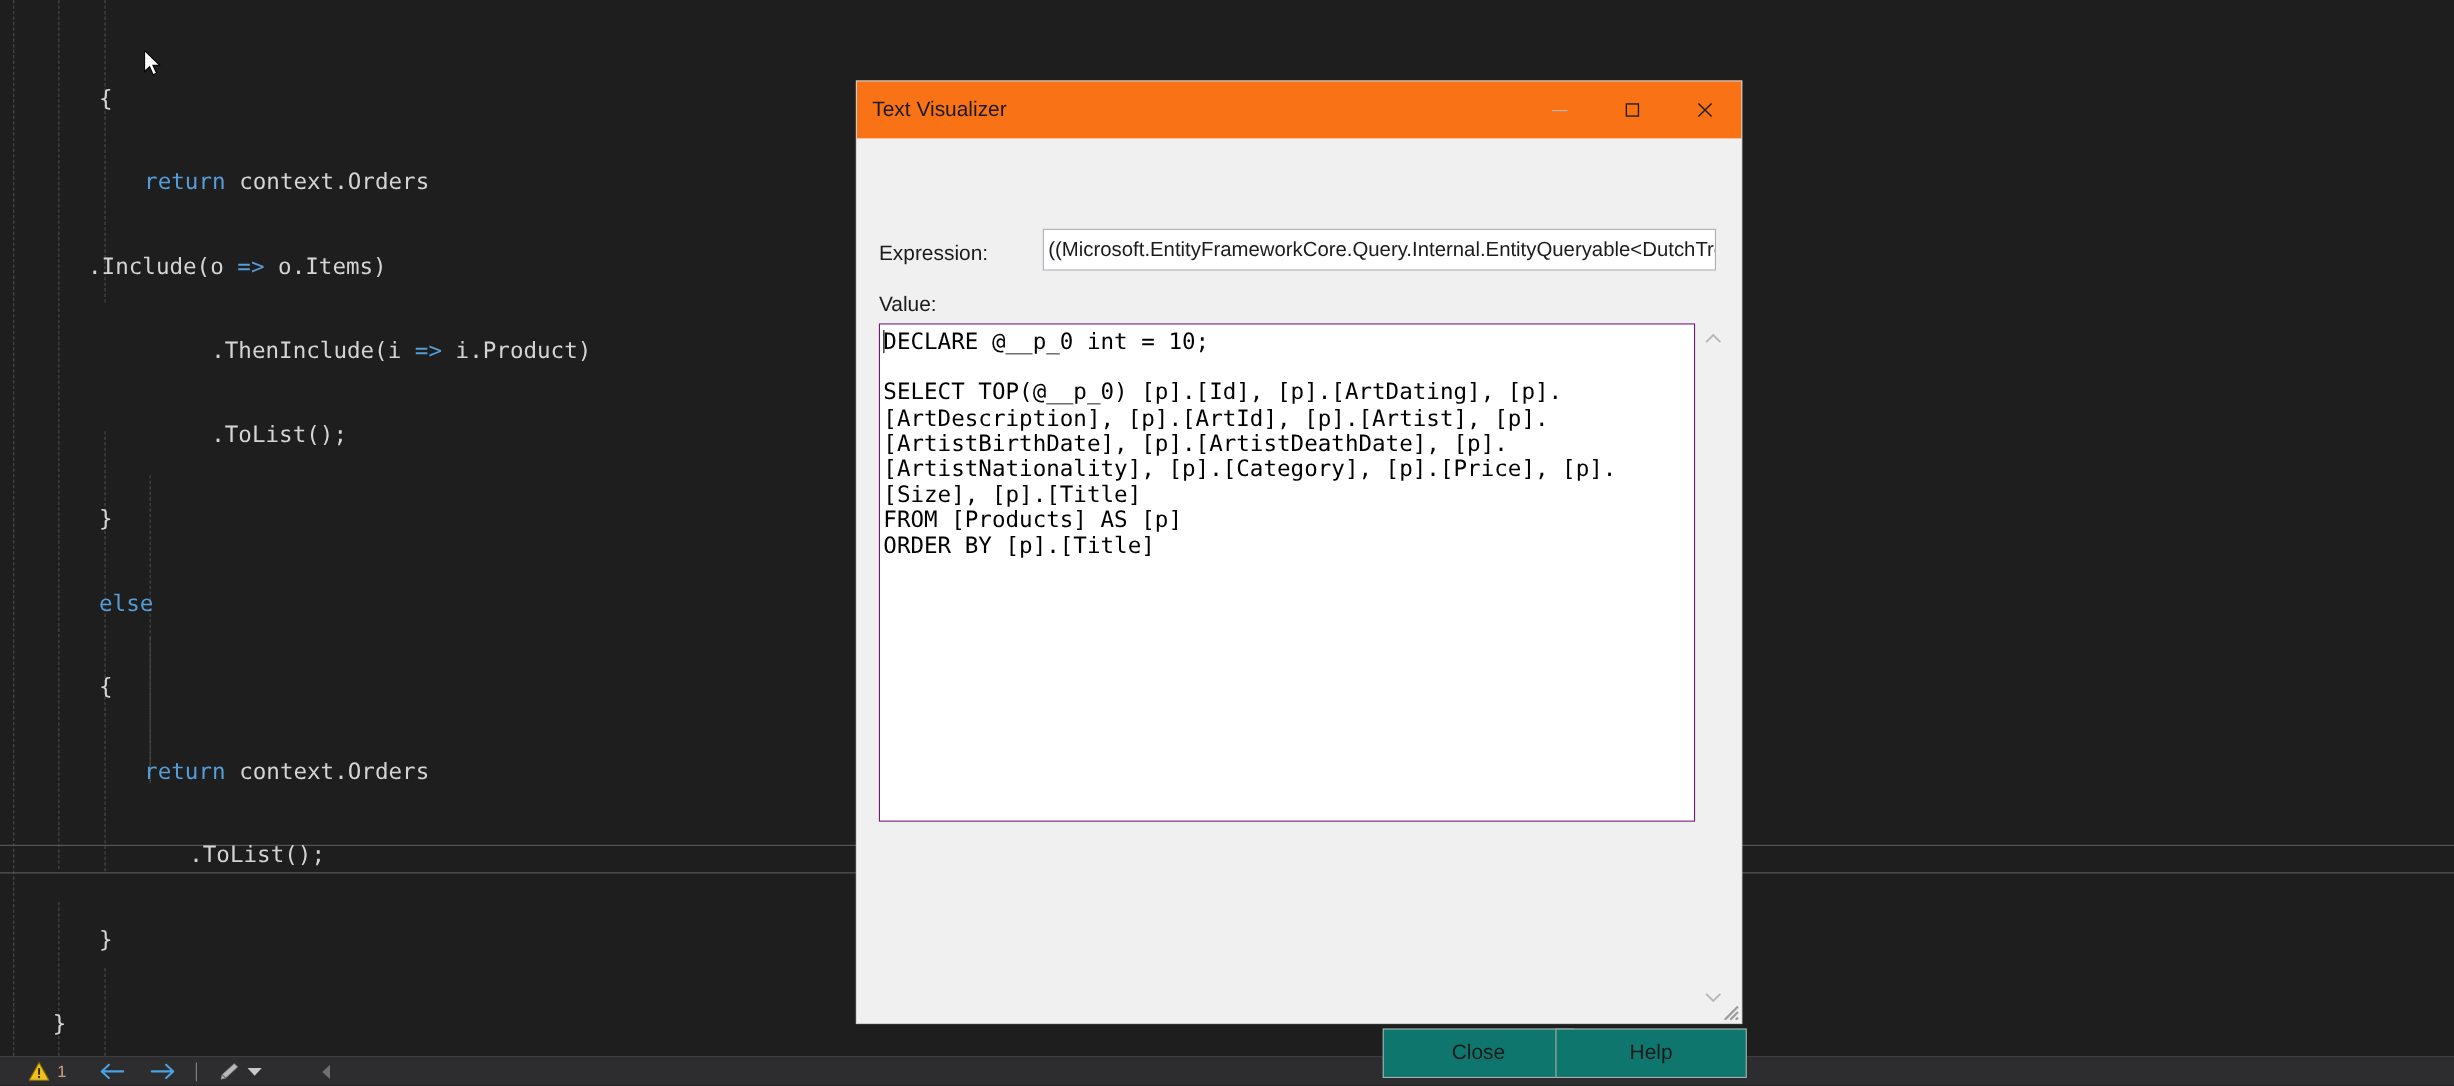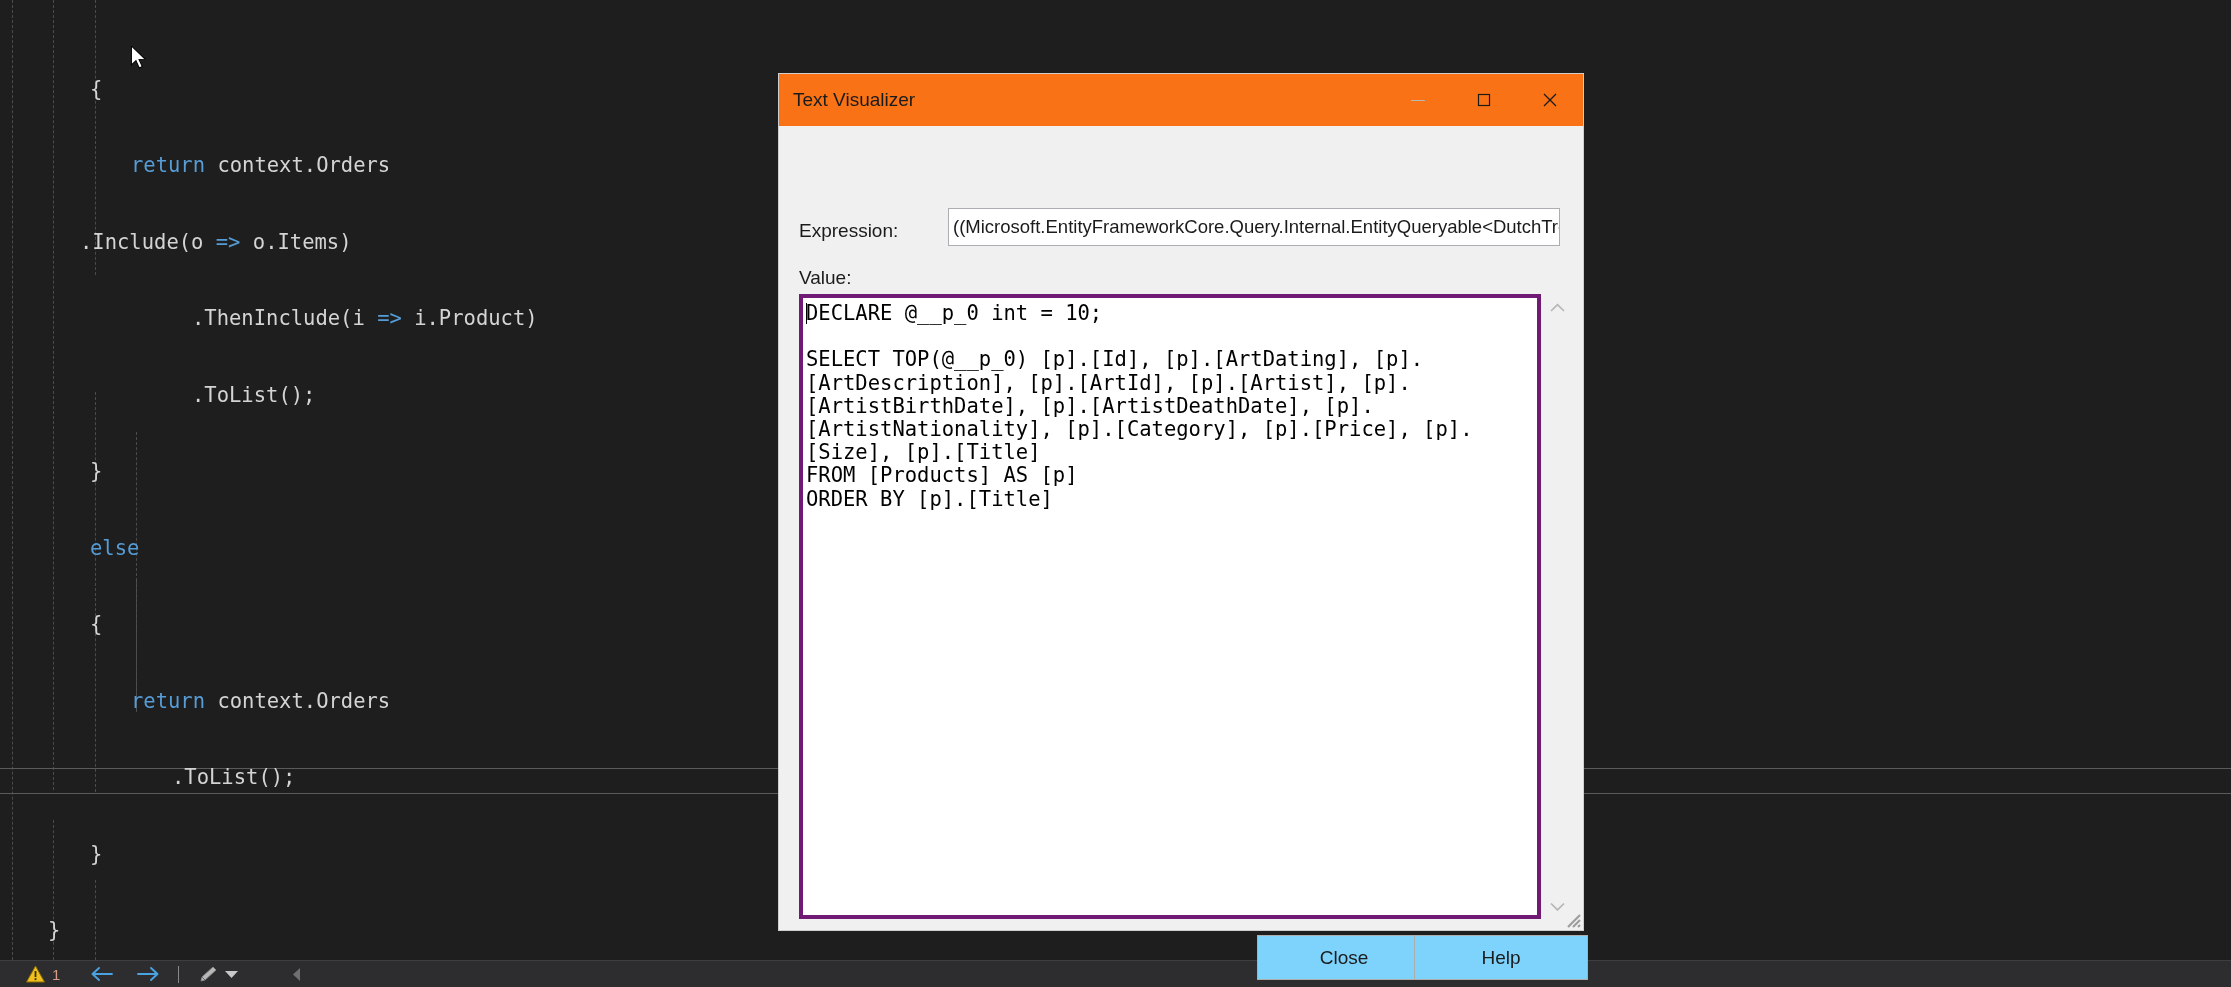--- a/index.html
+++ b/index.html
@@ -167,24 +167,24 @@
   }
   #value-label {
     position: absolute;
     left: 20px; top: 193px;
     font-size: 19px;
     color: #1b1b1b;
   }
   #value-box {
     position: absolute;
     left: 20px; top: 220px;
-    width: 742px; height: 625px;
+    width: 742px; height: 453px;
     box-sizing: border-box;
     background: #ffffff;
-    border: 4px solid #701a75;
+    border: 1px solid #701a75;
     overflow: hidden;
   }
   #value-text {
     position: absolute;
     left: 3px; top: 4px;
     width: 730px;
     font-family: "DejaVu Sans Mono", monospace;
     font-size: 20.5px;
     line-height: 23.2px;
     color: #000000;
@@ -230,21 +230,21 @@
     position: absolute;
     left: 3px; top: 1px;
   }
   #wrap-label { font-size: 19px; color: #1b1b1b; }
 
   .dlg-btn {
     position: absolute;
     top: 861px;
     width: 174px; height: 45px;
     box-sizing: border-box;
-    background: #7dd3fc;
+    background: #0f766e;
     border: 1px solid #adadad;
     font-family: "Liberation Sans", sans-serif;
     font-size: 19px;
     color: #1b1b1b;
     cursor: pointer;
   }
   #close-button { left: 478px; }
   #help-button  { left: 635px; }
 
   #resize-grip {

